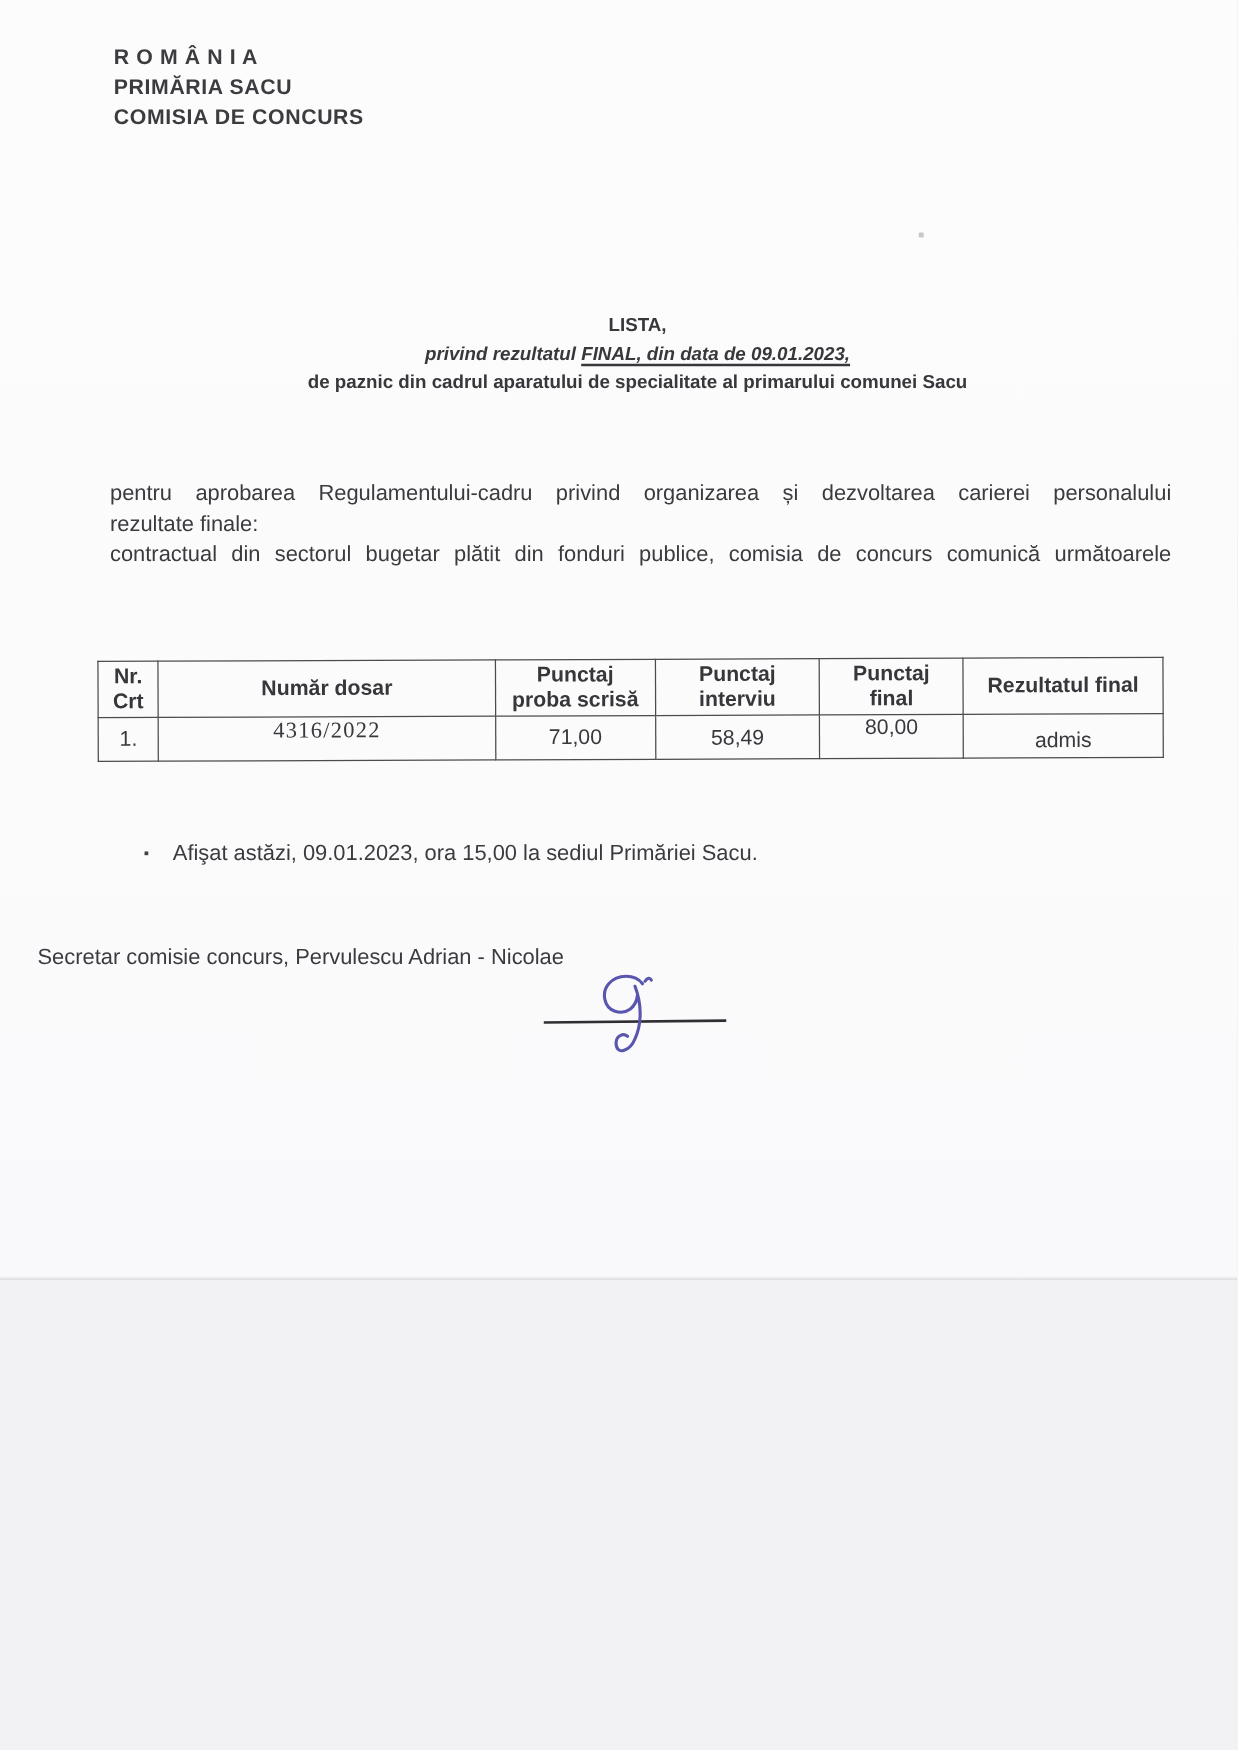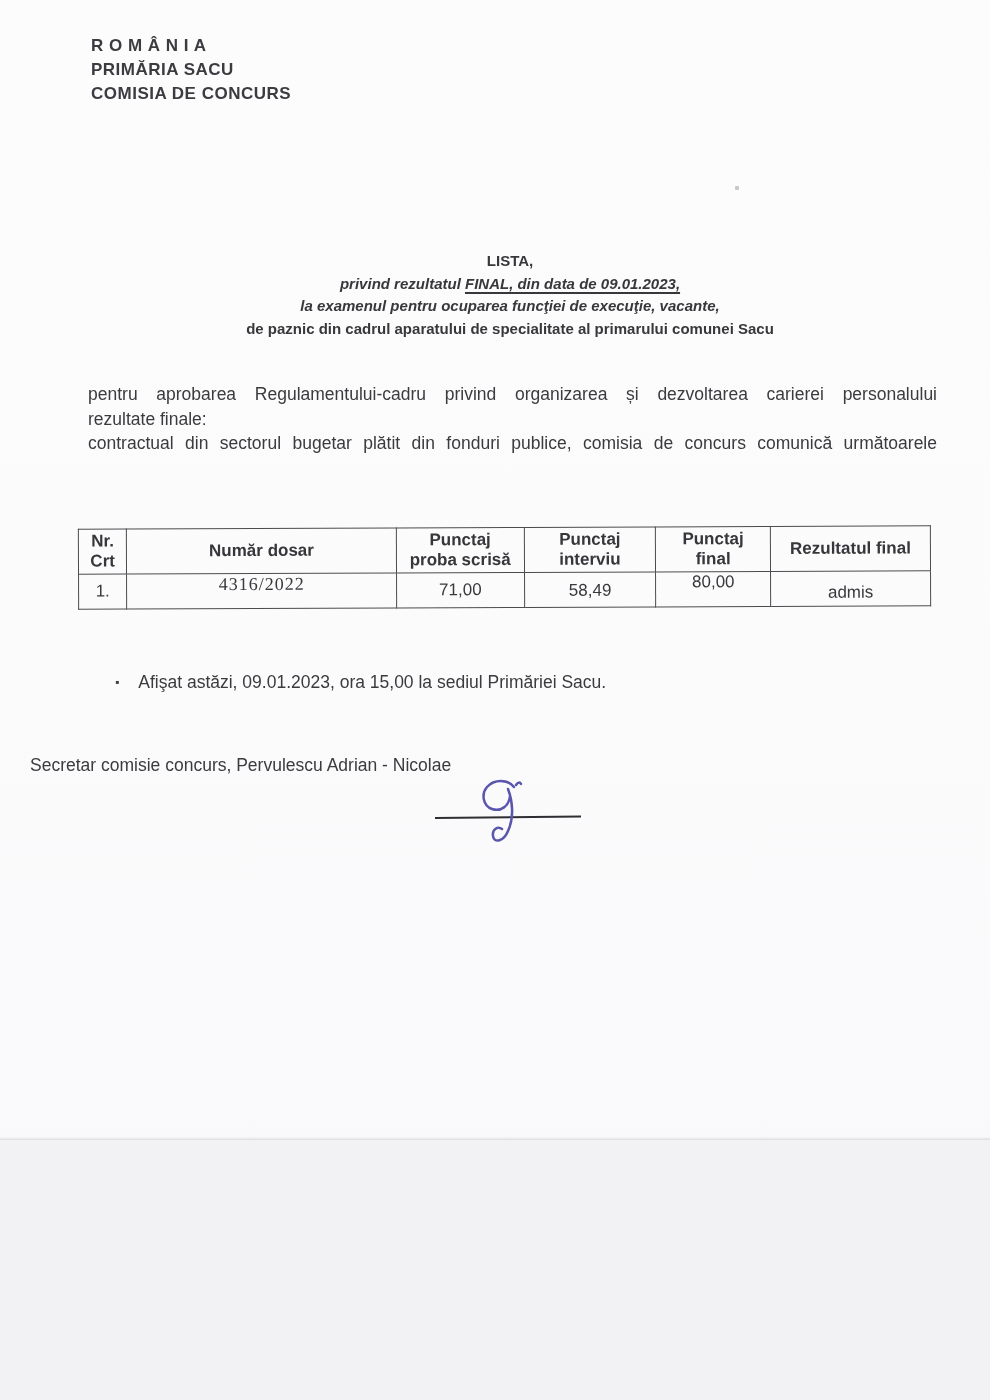--- a/index.html
+++ b/index.html
@@ -5,21 +5,21 @@
   html, body { margin: 0; padding: 0; }
   body {
     width: 990px; height: 1400px;
     background: #f2f2f4;
     font-family: "Liberation Sans", sans-serif;
     color: #3a3a3e;
     overflow: hidden;
   }
   .page {
     position: relative;
-    width: 990px; height: 1140px;
+    width: 990px; height: 1024px;
     background: linear-gradient(180deg, #fcfcfd 0%, #fbfbfc 60%, #f9f9fb 100%);
     overflow: hidden;
   }
 
   
   .letterhead {
     position: absolute; left: 91px; top: 34px;
     font-weight: bold; font-size: 17px; line-height: 24px;
     color: #3c3c40; letter-spacing: 0.5px;
     white-space: nowrap;
@@ -123,21 +123,20 @@
 
   <div class="letterhead">
     <div>R O M Â N I A</div>
     <div>PRIMĂRIA SACU</div>
     <div>COMISIA DE CONCURS</div>
   </div>
 
   <div class="title-block">
     <div>LISTA,</div>
     <div class="ital"><span>privind rezultatul </span><span class="u">FINAL, din data de 09.01.2023,</span></div>
-    <div class="ital">la examenul pentru ocuparea funcţiei de execuţie, vacante,</div>
     <div>de paznic din cadrul aparatului de specialitate al primarului comunei Sacu</div>
   </div>
 
   <div class="para">
     <div class="pline just">pentru aprobarea Regulamentului-cadru privind organizarea și dezvoltarea carierei personalului</div>
     <div class="pline">rezultate finale:</div>
     <div class="pline just">contractual din sectorul bugetar plătit din fonduri publice, comisia de concurs comunică următoarele</div>
   </div>
 
   <table class="results">

